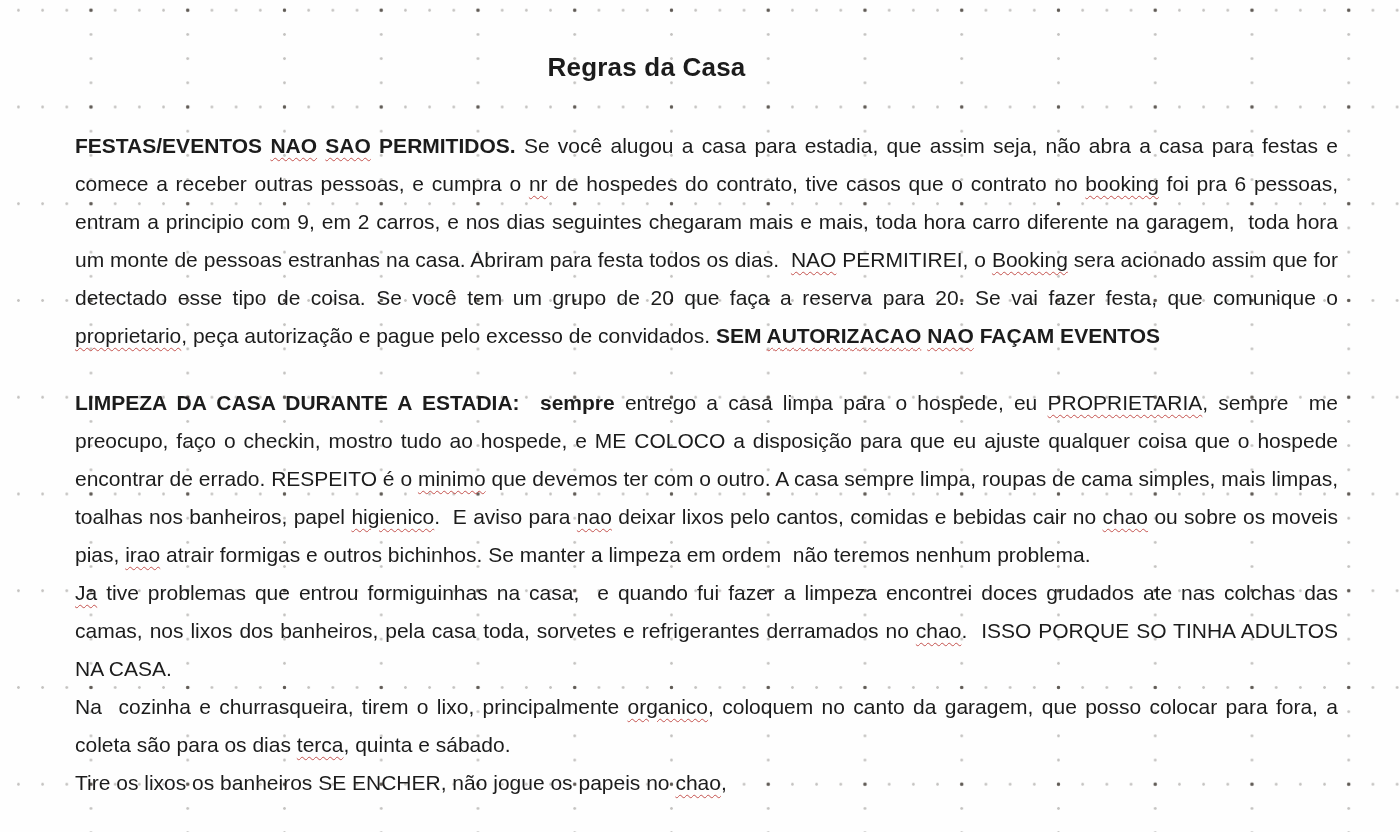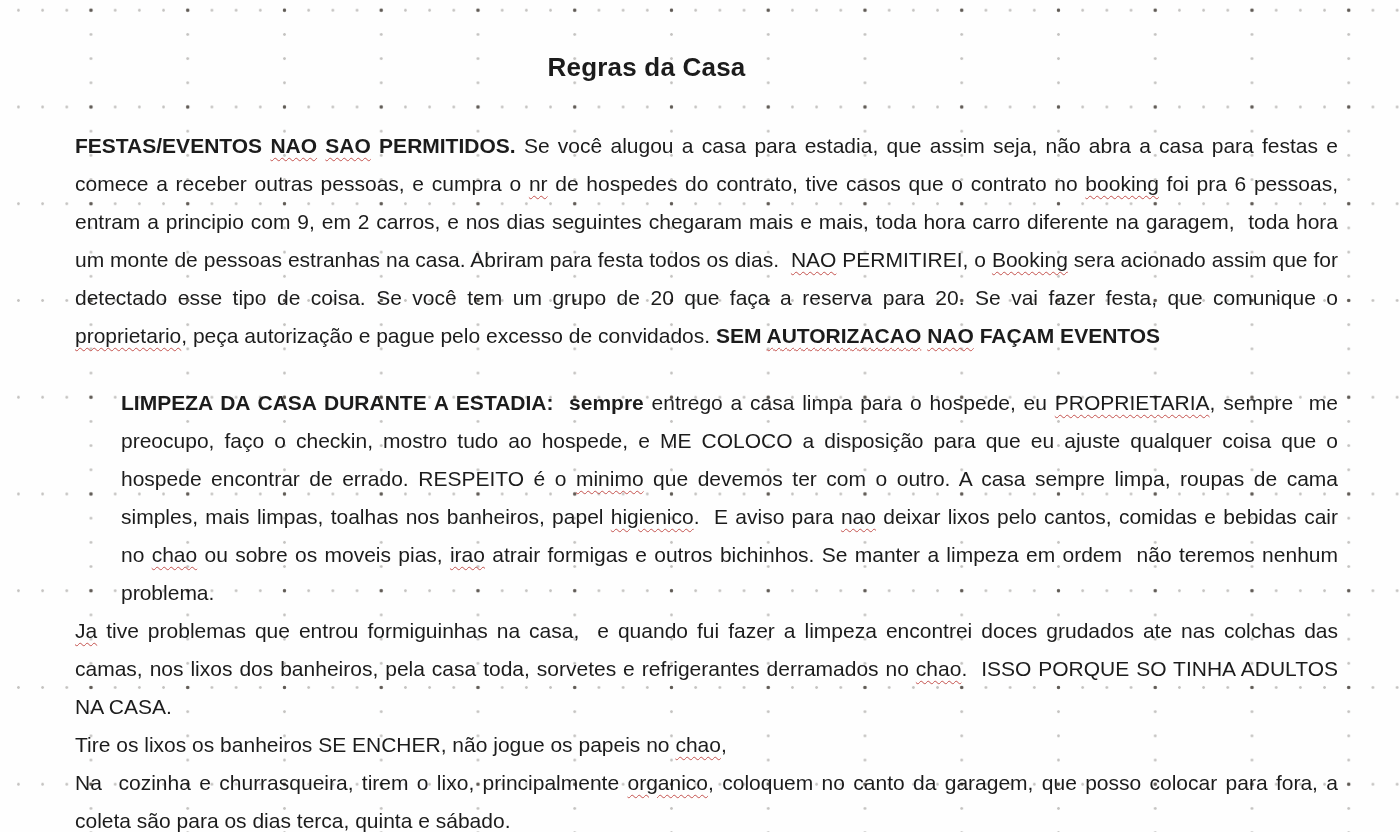--- a/index.html
+++ b/index.html
@@ -40,37 +40,37 @@
     font-weight: bold;
     letter-spacing: 0.2px;
     margin-bottom: 44px;
     padding-right: 120px; 
   }
   .body-text { font-size: 21px; line-height: 38px; }
   .para {
     text-align: justify;
     text-justify: inter-word;
   }
-  .para.gap { margin-top: 28.8px; margin-left: 46px; }
+  .para.gap { margin-top: 28.8px; }
   .b { font-weight: bold; }
   .sp {
     text-decoration-line: underline;
     text-decoration-style: wavy;
     text-decoration-color: #c4524e;
     text-decoration-thickness: 1px;
     text-underline-offset: 4px;
   }
 </style>
 </head>
 <body>
 
 <div class="page">
   <div class="doc">
     <h1 class="title">Regras da Casa</h1>
     <div class="body-text">
         <p class="para"><span class="b">FESTAS/EVENTOS </span><span class="b sp">NAO</span><span class="b"> </span><span class="b sp">SAO</span><span class="b"> PERMITIDOS.</span><span> Se você alugou a casa para estadia, que assim seja, não abra a casa para festas e comece a receber outras pessoas, e cumpra o </span><span class="sp">nr</span><span> de hospedes do contrato, tive casos que o contrato no </span><span class="sp">booking</span><span> foi pra 6 pessoas, entram a principio com 9, em 2 carros, e nos dias seguintes chegaram mais e mais, toda hora carro diferente na garagem,&nbsp; toda hora um monte de pessoas estranhas na casa. Abriram para festa todos os dias.&nbsp; </span><span class="sp">NAO</span><span> PERMITIREI, o </span><span class="sp">Booking</span><span> sera acionado assim que for detectado esse tipo de coisa. Se você tem um grupo de 20 que faça a reserva para 20. Se vai fazer festa, que comunique o </span><span class="sp">proprietario</span><span>, peça autorização e pague pelo excesso de convidados. </span><span class="b">SEM </span><span class="b sp">AUTORIZACAO</span><span class="b"> </span><span class="b sp">NAO</span><span class="b"> FAÇAM EVENTOS</span></p>
         <p class="para gap"><span class="b">LIMPEZA DA CASA DURANTE A ESTADIA:&nbsp; </span><span class="b">sempre</span><span> entrego a casa limpa para o hospede, eu </span><span class="sp">PROPRIETARIA</span><span>, sempre&nbsp; me preocupo, faço o checkin, mostro tudo ao hospede, e ME COLOCO a disposição para que eu ajuste qualquer coisa que o hospede encontrar de errado. RESPEITO é o </span><span class="sp">minimo</span><span> que devemos ter com o outro. A casa sempre limpa, roupas de cama simples, mais limpas, toalhas nos banheiros, papel </span><span class="sp">higienico</span><span>.&nbsp; E aviso para </span><span class="sp">nao</span><span> deixar lixos pelo cantos, comidas e bebidas cair no </span><span class="sp">chao</span><span> ou sobre os moveis pias, </span><span class="sp">irao</span><span> atrair formigas e outros bichinhos. Se manter a limpeza em ordem&nbsp; não teremos nenhum problema.</span></p>
         <p class="para"><span class="sp">Ja</span><span> tive problemas que entrou formiguinhas na casa,&nbsp; e quando fui fazer a limpeza encontrei doces grudados ate nas colchas das camas, nos lixos dos banheiros, pela casa toda, sorvetes e refrigerantes derramados no </span><span class="sp">chao</span><span>.&nbsp; ISSO PORQUE SO TINHA ADULTOS NA CASA.</span></p>
+        <p class="para"><span>Na&nbsp; cozinha e churrasqueira, tirem o lixo, principalmente </span><span class="sp">organico</span><span>, coloquem no canto da garagem, que posso colocar para fora, a coleta são para os dias </span><span class="sp">terca</span><span>, quinta e sábado.</span></p>
         <p class="para"><span>Tire os lixos os banheiros SE ENCHER, não jogue os papeis no </span><span class="sp">chao</span><span>,</span></p>
-        <p class="para"><span>Na&nbsp; cozinha e churrasqueira, tirem o lixo, principalmente </span><span class="sp">organico</span><span>, coloquem no canto da garagem, que posso colocar para fora, a coleta são para os dias </span><span class="sp">terca</span><span>, quinta e sábado.</span></p>
       </div>
   </div>
 </div>
 
 </body></html>

